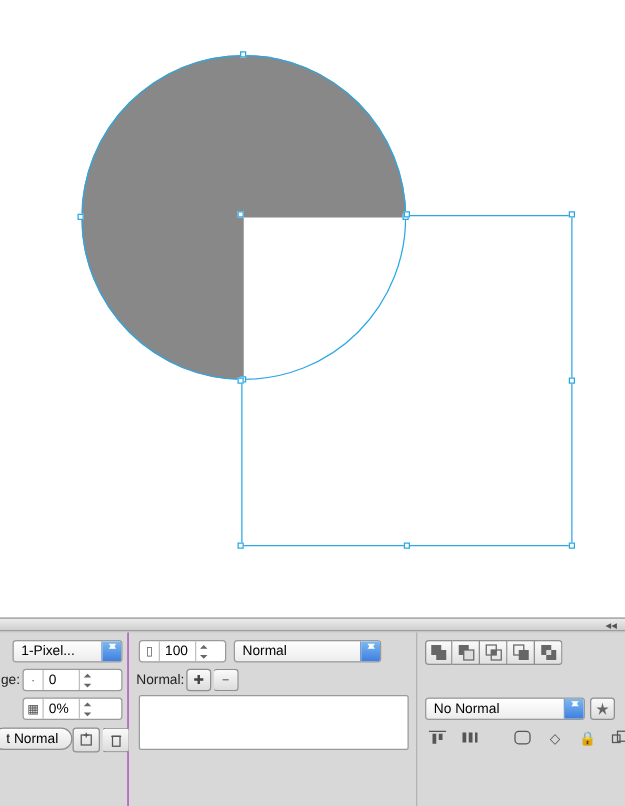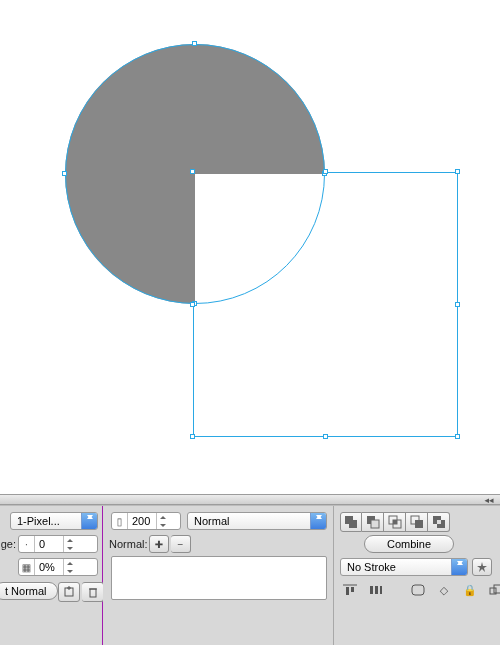--- a/index.html
+++ b/index.html
@@ -150,28 +150,28 @@
         <svg width="12" height="12">
             <rect x="3" y="3" width="6" height="8" fill="none" stroke="#555"></rect>
             <line x1="2" y1="3" x2="10" y2="3" stroke="#555"></line>
           </svg>
       </div>
     </div>
 
     <div class="group group-mid">
       <div class="num-input" style="position:absolute; left:8px; top:6px; width:70px;">
         <span class="ico">▯</span>
-        <span class="val">200</span>
+        <span class="val">100</span>
         <span class="stepper">
             <span class="up"></span>
             <span class="dn"></span>
           </span>
       </div>
 
-      <div class="aqua-select updown" style="position:absolute; left:84px; top:6px; width:140px;">
+      <div class="aqua-select updown" style="position:absolute; left:84px; top:6px; width:118px;">
         <span>Normal</span>
         <span class="cap" style="margin-left:auto;"></span>
       </div>
 
       <span class="lbl" style="left:6px; top:32px; width:40px; text-align:left;">Normal:</span>
       <div class="icon-btn single" style="position:absolute; left:46px; top:29px; width:20px; height:18px;">✚</div>
       <div class="icon-btn single" style="position:absolute; left:68px; top:29px; width:20px; height:18px;">−</div>
 
       <div class="filters-well" style="left:8px; top:50px; width:216px; height:44px;"></div>
     </div>
@@ -206,26 +206,23 @@
           </div>
         <div class="pf">
             <svg viewBox="0 0 14 14">
               <rect x="1" y="1" width="8" height="8" fill="#666"></rect>
               <rect x="5" y="5" width="8" height="8" fill="#666"></rect>
               <rect x="5" y="5" width="4" height="4" fill="#ddd"></rect>
             </svg>
           </div>
       </div>
 
-      <div class="aqua-btn" style="position:absolute; left:30px; top:29px; width:90px;">
-        <span>Combine</span>
-      </div>
 
       <div class="aqua-select updown" style="position:absolute; left:6px; top:52px; width:128px;">
-        <span>No Stroke</span>
+        <span>No Normal</span>
         <span class="cap" style="margin-left:auto;"></span>
       </div>
       <div class="icon-btn single" style="position:absolute; left:138px; top:52px; width:20px; height:18px;">
         <svg width="10" height="10">
             <polygon points="5,0 6,4 10,4 7,6 8,10 5,7 2,10 3,6 0,4 4,4" fill="#666"></polygon>
           </svg>
       </div>
 
       <div style="position:absolute; left:6px; top:76px; display:flex; gap:6px; align-items:center;">
         <span class="flat-ico">

